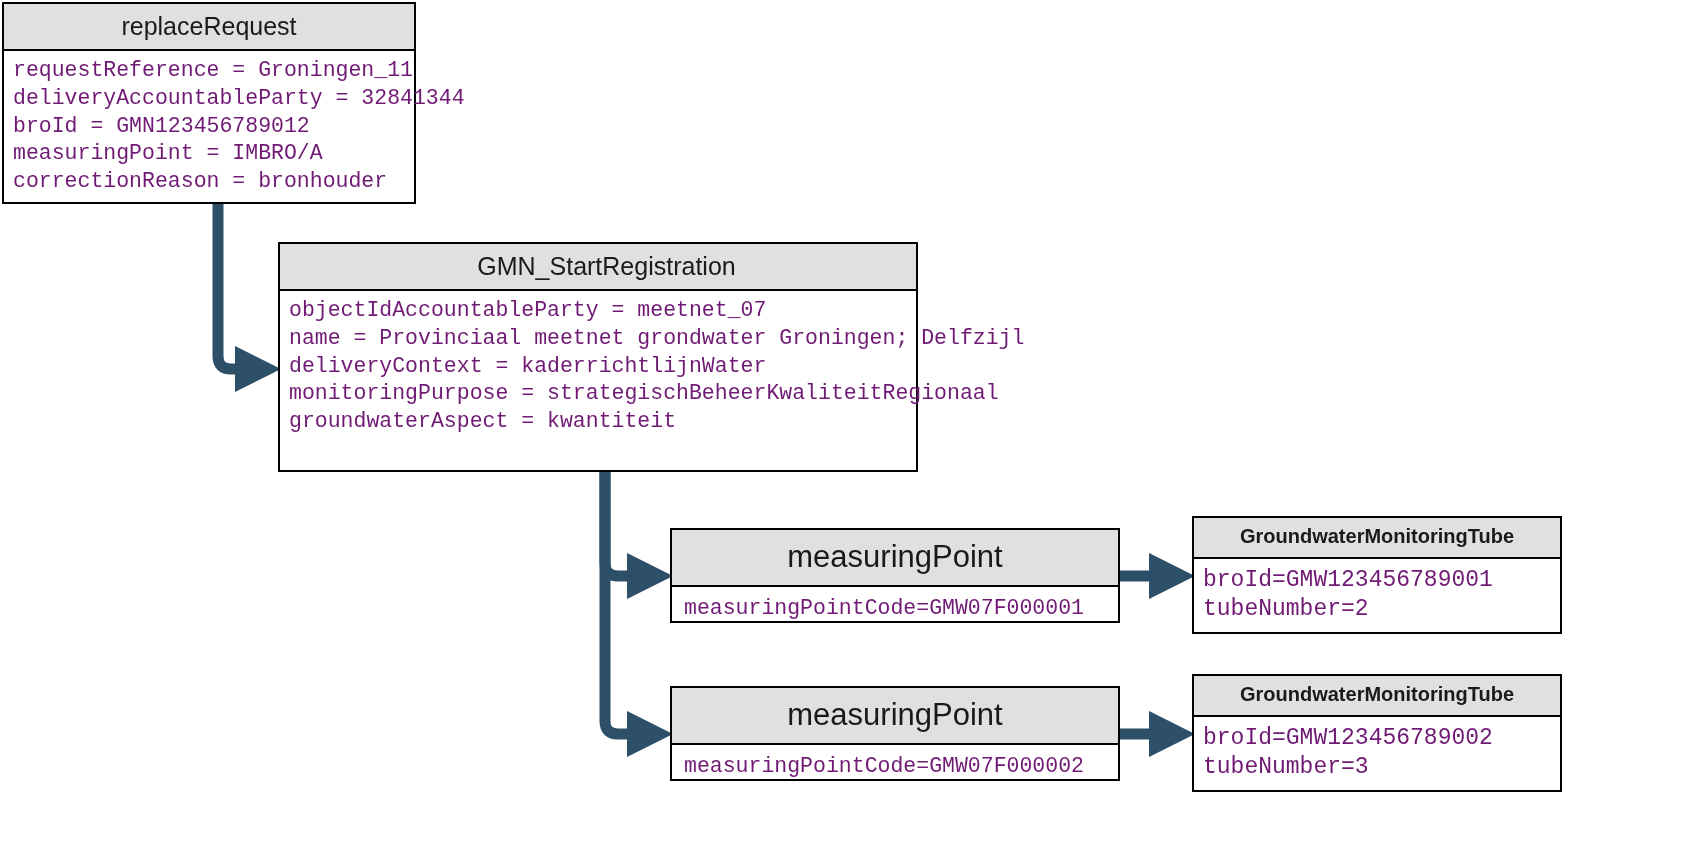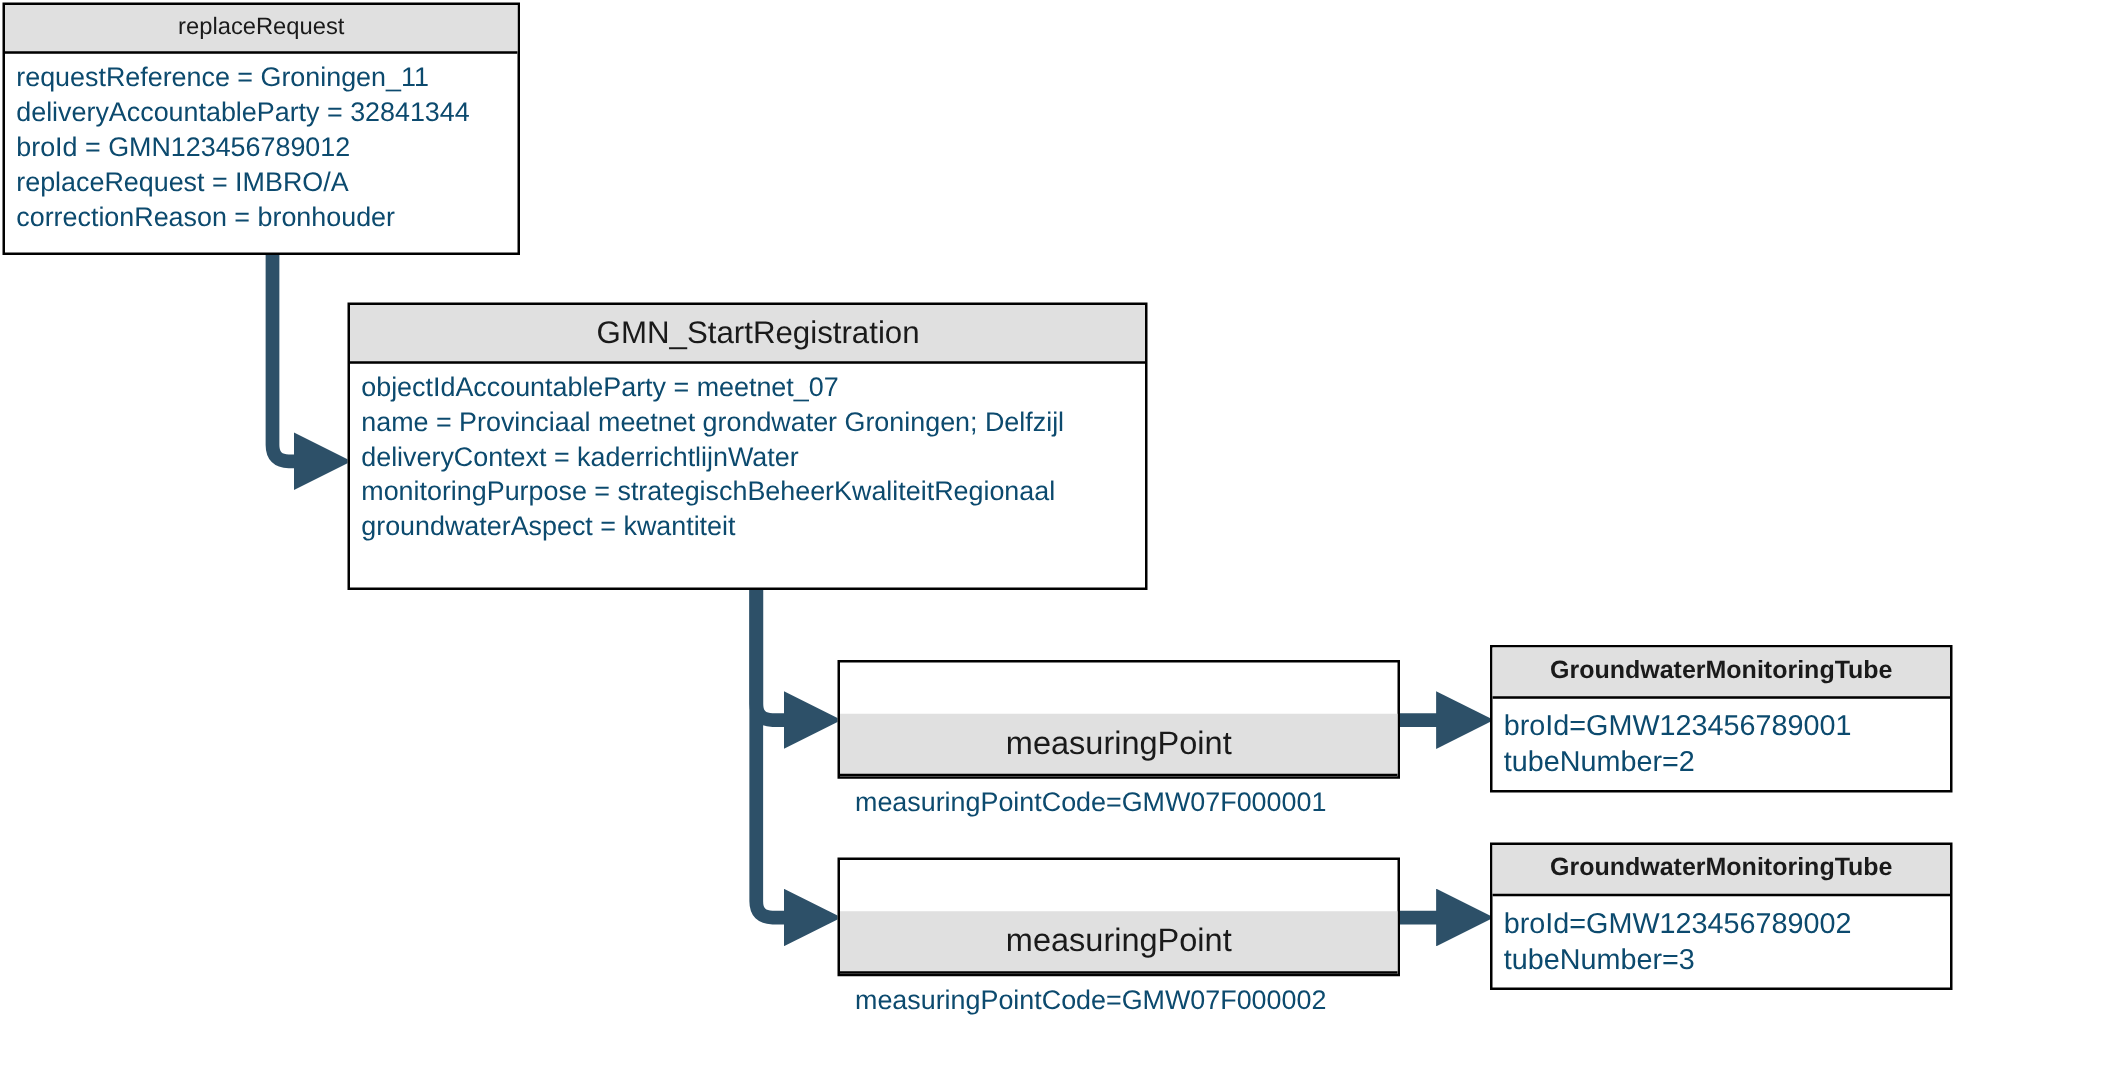--- a/index.html
+++ b/index.html
@@ -35,36 +35,37 @@
     color: #1a1a1a;
     font-size: 25px;
     line-height: 1.28;
     padding: 6px 8px 7px 8px;
     white-space: nowrap;
     overflow: visible;
   }
   .uml-body {
     box-sizing: border-box;
     padding: 6px 9px 7px 9px;
-    color: #0c4a6e;
+    color: #701a75;
     font-size: 21.5px;
     line-height: 1.29;
+    font-family: Liberation Mono, monospace;
   }
   .uml-body .attr {
     white-space: nowrap;
   }
 
   
-  #box-replace-request .uml-header { font-size: 19px; }
+  #box-replace-request .uml-header { font-size: 25px; }
   #box-replace-request .uml-body { font-size: 21.5px; line-height: 1.295; }
 
   #box-gmn-start .uml-header { font-size: 25px; padding-left: 25px; }
   #box-gmn-start .uml-body { font-size: 21.5px; line-height: 1.295; }
 
-  .mp-box .uml-header { font-size: 26px; padding: 7px 8px 8px 8px; margin-top: 41px; }
+  .mp-box .uml-header { font-size: 31px; padding: 7px 8px 8px 8px; }
   .mp-box .uml-body { font-size: 21.5px; padding: 8px 12px 9px 12px; }
 
   .tube-box .uml-header { font-size: 20px; padding: 6px 8px 7px 8px; font-weight: bold; }
   .tube-box .uml-body { font-size: 23px; padding: 7px 9px 8px 9px; line-height: 1.30; }
 
   
   .connector {
     position: absolute;
     left: 0;
     top: 0;
@@ -96,21 +97,21 @@
 
     <path d="M 1120 734 L 1172 734" fill="none" stroke="#2d5068" stroke-width="11" stroke-linecap="butt" marker-end="url(#arrowhead)"></path>
   </svg>
 
   <div class="uml-box" id="box-replace-request" style="left:2px; top:2px; width:414px; height:202px;">
     <div class="uml-header">replaceRequest</div>
     <div class="uml-body">
       <div class="attr">requestReference = Groningen_11</div>
       <div class="attr">deliveryAccountableParty = 32841344</div>
       <div class="attr">broId = GMN123456789012</div>
-      <div class="attr">replaceRequest = IMBRO/A</div>
+      <div class="attr">measuringPoint = IMBRO/A</div>
       <div class="attr">correctionReason = bronhouder</div>
     </div>
   </div>
 
   <div class="uml-box" id="box-gmn-start" style="left:278px; top:242px; width:640px; height:230px;">
     <div class="uml-header">GMN_StartRegistration</div>
     <div class="uml-body">
       <div class="attr">objectIdAccountableParty = meetnet_07</div>
       <div class="attr">name = Provinciaal meetnet grondwater Groningen; Delfzijl</div>
       <div class="attr">deliveryContext = kaderrichtlijnWater</div>

